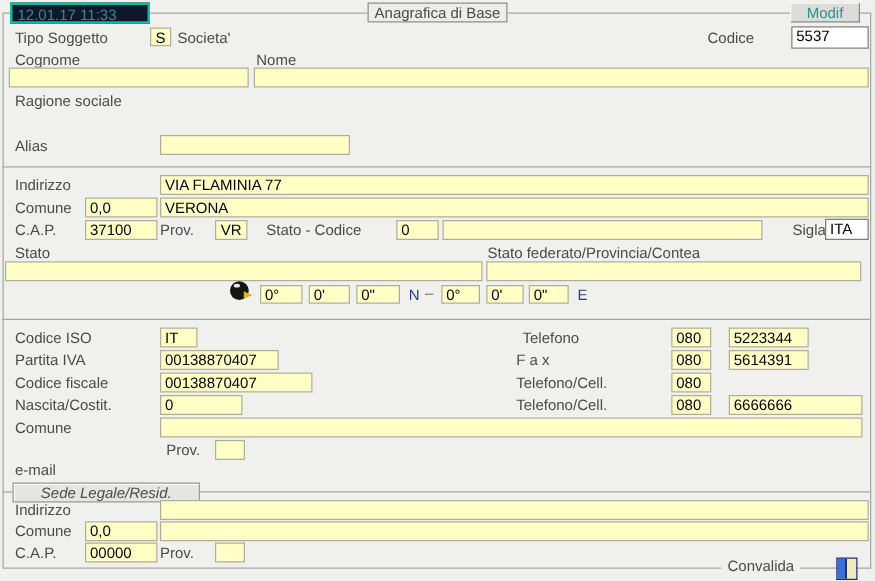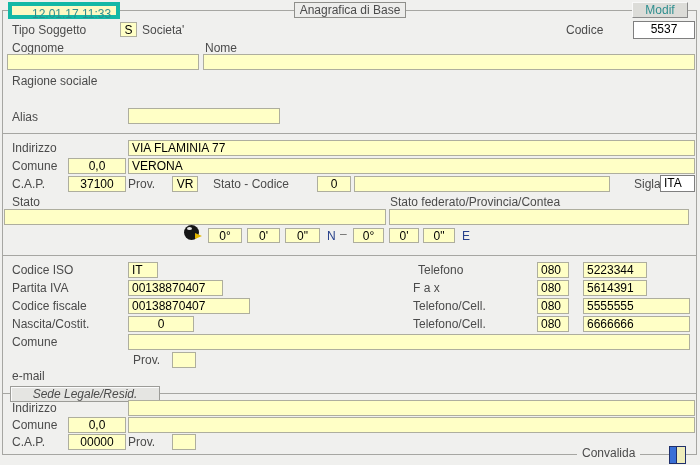--- a/index.html
+++ b/index.html
@@ -1,31 +1,31 @@
 <!DOCTYPE html>
 <html><head>
 <meta charset="utf-8">
 <style>
   html,body{margin:0;padding:0}
   .screen{position:relative;width:700px;height:465px;background:#f0f0ee;
     font-family:"Liberation Sans",sans-serif;font-size:12px;overflow:hidden}
   .lbl{position:absolute;color:#4b4b4b;white-space:nowrap;line-height:13px}
   .fld{position:absolute;background:#ffffc6;border:1px solid #aeae9e;height:16px;
     box-sizing:border-box;color:#000;padding:1px 3px 0;white-space:nowrap;overflow:hidden;line-height:13px}
-  .fld.r{text-align:center}
+  .fld.r{text-align:left}
   .fld.c{text-align:center;padding:1px 0 0}
   .fld.white{background:#ffffff;border:1px solid #7f7f7f}
   .frame{position:absolute;border:1px solid #a6a6a2}
   .hline{position:absolute;height:1px;background:#a6a6a2}
   .tab{position:absolute;background:#e5e5e2;border:1px solid #9c9c98;
     box-shadow:inset 1px 1px 0 #fbfbfb;color:#4b4b4b;font-style:italic;
     text-align:center;height:16px;box-sizing:border-box;line-height:14px}
   .hdrbox{position:absolute;box-sizing:border-box;line-height:15px}
-  .datetime{left:8px;top:2px;width:112px;height:17px;background:#fef9c3;
-    border:4px solid #14b8a6;color:#2e8f8f;padding:1px 0 0 20px}
+  .datetime{left:8px;top:2px;width:112px;height:17px;background:#0f172a;
+    border:2px solid #14b8a6;color:#2e8f8f;padding:1px 0 0 4px}
   .titlebox{left:294px;top:2px;width:112px;height:16px;background:#ededeb;
     border:1px solid #8f8f8b;color:#4b4b4b;text-align:center}
   .modif{left:632px;top:2px;width:56px;height:16px;background:#dcdcd8;
     border:1px solid;border-color:#f8f8f8 #8a8a8a #8a8a8a #f8f8f8;
     color:#2e8f8f;text-align:center}
   .dir{position:absolute;color:#27408b;line-height:13px}
   .dash{position:absolute;color:#6b6b6b;line-height:13px}
   .globe{position:absolute;left:184px;top:225px;width:15px;height:15px;border-radius:50%;background:#161616}
   .globe-dot{position:absolute;left:3px;top:2px;width:5px;height:3px;border-radius:50%;background:#e9e9e9}
   .globe-arrow{position:absolute;right:-3px;bottom:1px;width:0;height:0;
@@ -116,21 +116,20 @@
   <div class="lbl" style="left:12px;top:370px">e-mail</div>
 
   <div class="lbl" style="left:418px;top:264px">Telefono</div>
   <div class="fld" style="left:537px;top:262px;width:32px">080</div>
   <div class="fld" style="left:583px;top:262px;width:64px">5223344</div>
   <div class="lbl" style="left:413px;top:282px">F a x</div>
   <div class="fld" style="left:537px;top:280px;width:32px">080</div>
   <div class="fld" style="left:583px;top:280px;width:64px">5614391</div>
   <div class="lbl" style="left:413px;top:300px">Telefono/Cell.</div>
   <div class="fld" style="left:537px;top:298px;width:32px">080</div>
-  <div class="fld" style="left:583px;top:298px;width:107px">5555555</div>
   <div class="lbl" style="left:413px;top:318px">Telefono/Cell.</div>
   <div class="fld" style="left:537px;top:316px;width:32px">080</div>
   <div class="fld" style="left:583px;top:316px;width:107px">6666666</div>
 
   <div class="hline" style="left:2px;top:393px;width:694px"></div>
   <div class="tab" style="left:10px;top:386px;width:150px">Sede Legale/Resid.</div>
 
   <div class="lbl" style="left:12px;top:402px">Indirizzo</div>
   <div class="fld" style="left:128px;top:400px;width:567px"></div>
   <div class="lbl" style="left:12px;top:419px">Comune</div>

